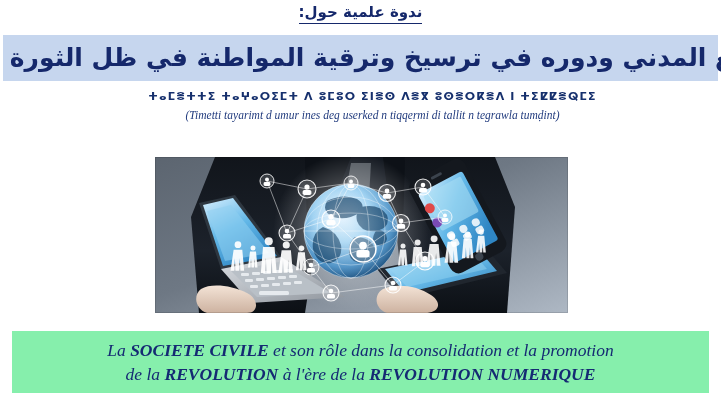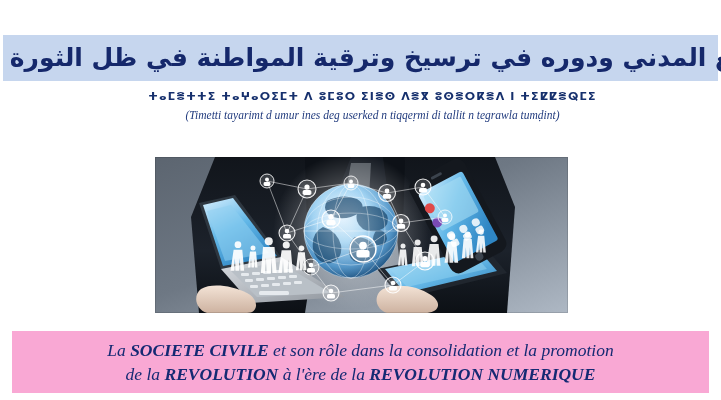--- a/index.html
+++ b/index.html
@@ -108,21 +108,21 @@
   }
   .photo svg { display: block; }
 
   
   .fr-band {
     position: absolute;
     left: 12px;
     top: 331px;
     width: 697px;
     height: 62px;
-    background: #f9a8d4;
+    background: #86efac;
     display: flex;
     flex-direction: column;
     align-items: center;
     justify-content: center;
   }
   .fr-line {
     color: #152a73;
     font-family: "Liberation Serif", "DejaVu Serif", serif;
     font-style: italic;
     font-size: 17.5px;
@@ -136,20 +136,23 @@
   }
   .fr-em {
     font-weight: 700;
   }
 </style>
 </head>
 <body>
 
 <div class="poster">
 
+  <div class="kicker-wrap">
+    <span class="kicker">ندوة علمية حول:</span>
+  </div>
 
   <div class="title-band">
     <div class="title-ar">المجتمع المدني ودوره في ترسيخ وترقية المواطنة في ظل الثورة الرقمية</div>
   </div>
 
   <div class="tifinagh-block">
     <div class="tifinagh-line">ⵜⴰⵎⴻⵜⵜⵉ ⵜⴰⵖⴰⵔⵉⵎⵜ ⴷ ⵓⵎⵓⵔ ⵉⵏⴻⵙ ⴷⴻⴳ ⵓⵙⴻⵔⴽⴻⴷ ⵏ ⵜⵉⵇⵇⴻⵕⵎⵉ</div>
     <div class="translit">(Timetti tayarimt d umur ines deg userked n tiqqeṛmi di tallit n tegrawla tumḍint)</div>
   </div>
 

